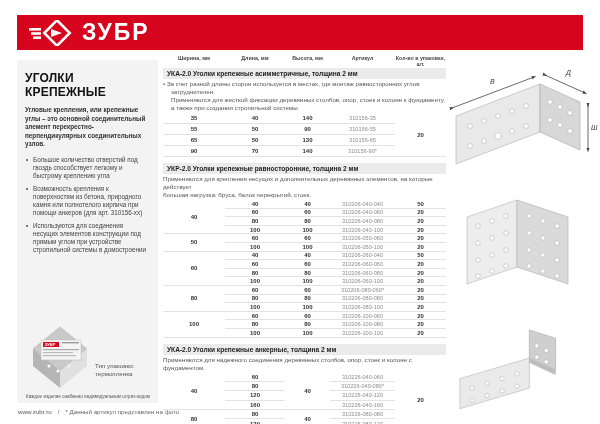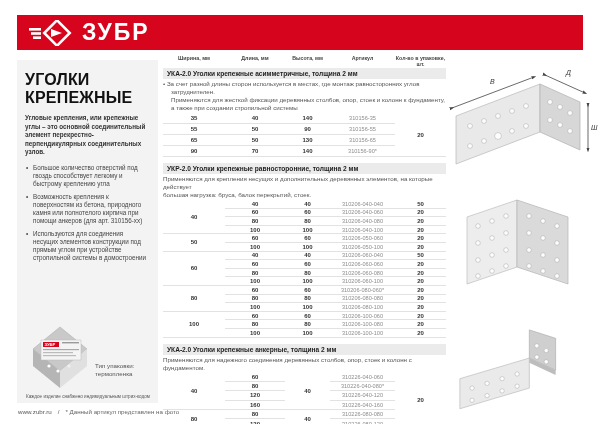--- a/index.html
+++ b/index.html
@@ -6,21 +6,21 @@
   body{
     width:600px;height:424px;position:relative;background:#ffffff;
     font-family:"Liberation Sans", sans-serif;color:#2b2b2b;overflow:hidden;
   }
   
   .redbar{position:absolute;left:17px;top:15px;width:566px;height:35px;background:#d6051d;display:flex;align-items:center;}
   .logo{display:flex;align-items:center;margin-left:12px;gap:7px;}
   .logo-text{color:#fff;font-weight:900;font-size:23px;letter-spacing:2px;line-height:1;}
   
   .sidebar{position:absolute;left:17px;top:60px;width:141px;height:343px;background:#f3f3f3;box-sizing:border-box;padding:11px 8px 0 8px;}
-  .sb-title{font-size:16px;font-weight:800;letter-spacing:.2px;color:#111;margin-bottom:7px;}
+  .sb-title{font-size:12px;font-weight:800;letter-spacing:.2px;color:#111;margin-bottom:7px;}
   .sb-intro{font-size:6.3px;line-height:8.5px;font-weight:700;color:#333;margin-bottom:7px;}
   .sb-bullets{list-style:none;margin:0;padding:0;}
   .sb-bullets li{position:relative;font-size:6.3px;line-height:8px;color:#444;padding-left:8px;margin-bottom:5px;}
   .sb-bullets li:before{content:"•";position:absolute;left:1px;top:0;color:#444;}
   .sb-pack{position:absolute;left:14px;top:266px;width:58px;height:64px;}
   .sb-packlabel{position:absolute;left:78px;top:302px;font-size:6.2px;line-height:8px;color:#555;}
   .sb-packnote{position:absolute;left:8px;top:334px;width:126px;text-align:center;font-size:4.6px;color:#555;}
   
   .footer{position:absolute;left:18px;top:408px;font-size:6.2px;color:#666;display:flex;gap:6px;}
   .footer .url{color:#555;}

